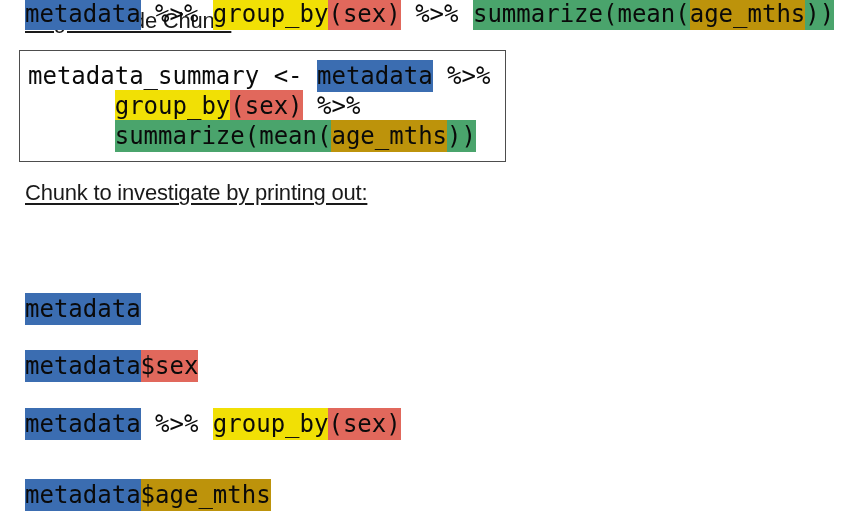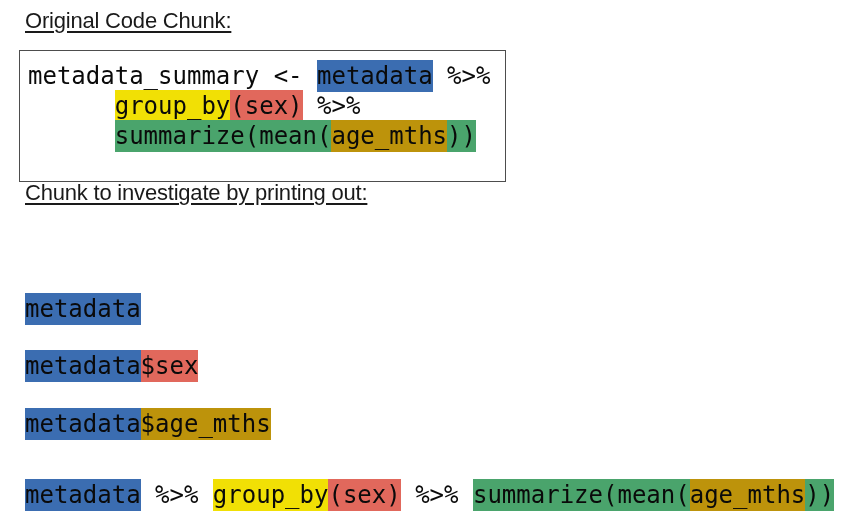--- a/index.html
+++ b/index.html
@@ -22,21 +22,21 @@
     text-underline-offset: 3px;
     letter-spacing: -0.2px;
   }
   #heading-original { top: 8px; }
   #heading-chunks { top: 180px; }
   .code-box {
     position: absolute;
     left: 19px;
     top: 50px;
     width: 487px;
-    height: 132px;
+    height: 112px;
     border: 1px solid #4d4d4d;
     box-sizing: border-box;
     background: #ffffff;
   }
   .code, .chunk-row {
     font-family: "DejaVu Sans Mono", "Liberation Mono", monospace;
     font-size: 24px;
     color: #0a0a0a;
     white-space: pre;
   }
@@ -64,16 +64,17 @@
   <h2 class="heading" id="heading-original">Original Code Chunk:</h2>
 
   <div class="code-box">
     <div class="code"><div class="code-line"><span class="seg hl-none">metadata_summary &lt;- </span><span class="seg hl-blue">metadata</span><span class="seg hl-none"> %&gt;%</span></div><div class="code-line"><span class="seg hl-none">      </span><span class="seg hl-yellow">group_by</span><span class="seg hl-red">(sex)</span><span class="seg hl-none"> %&gt;%</span></div><div class="code-line"><span class="seg hl-none">      </span><span class="seg hl-green">summarize(mean(</span><span class="seg hl-gold">age_mths</span><span class="seg hl-green">))</span></div></div>
   </div>
 
   <h2 class="heading" id="heading-chunks">Chunk to investigate by printing out:</h2>
 
   <div class="chunk-row"><span class="seg hl-blue">metadata</span></div>
   <div class="chunk-row"><span class="seg hl-blue">metadata</span><span class="seg hl-red">$sex</span></div>
+  <div class="chunk-row"><span class="seg hl-blue">metadata</span><span class="seg hl-none"> %&gt;% </span><span class="seg hl-yellow">group_by</span><span class="seg hl-red">(sex)</span></div>
   <div class="chunk-row"><span class="seg hl-blue">metadata</span><span class="seg hl-gold">$age_mths</span></div>
   <div class="chunk-row"><span class="seg hl-blue">metadata</span><span class="seg hl-none"> %&gt;% </span><span class="seg hl-yellow">group_by</span><span class="seg hl-red">(sex)</span><span class="seg hl-none"> %&gt;% </span><span class="seg hl-green">summarize(mean(</span><span class="seg hl-gold">age_mths</span><span class="seg hl-green">))</span></div>
 
 </div>
 
 </body></html>

